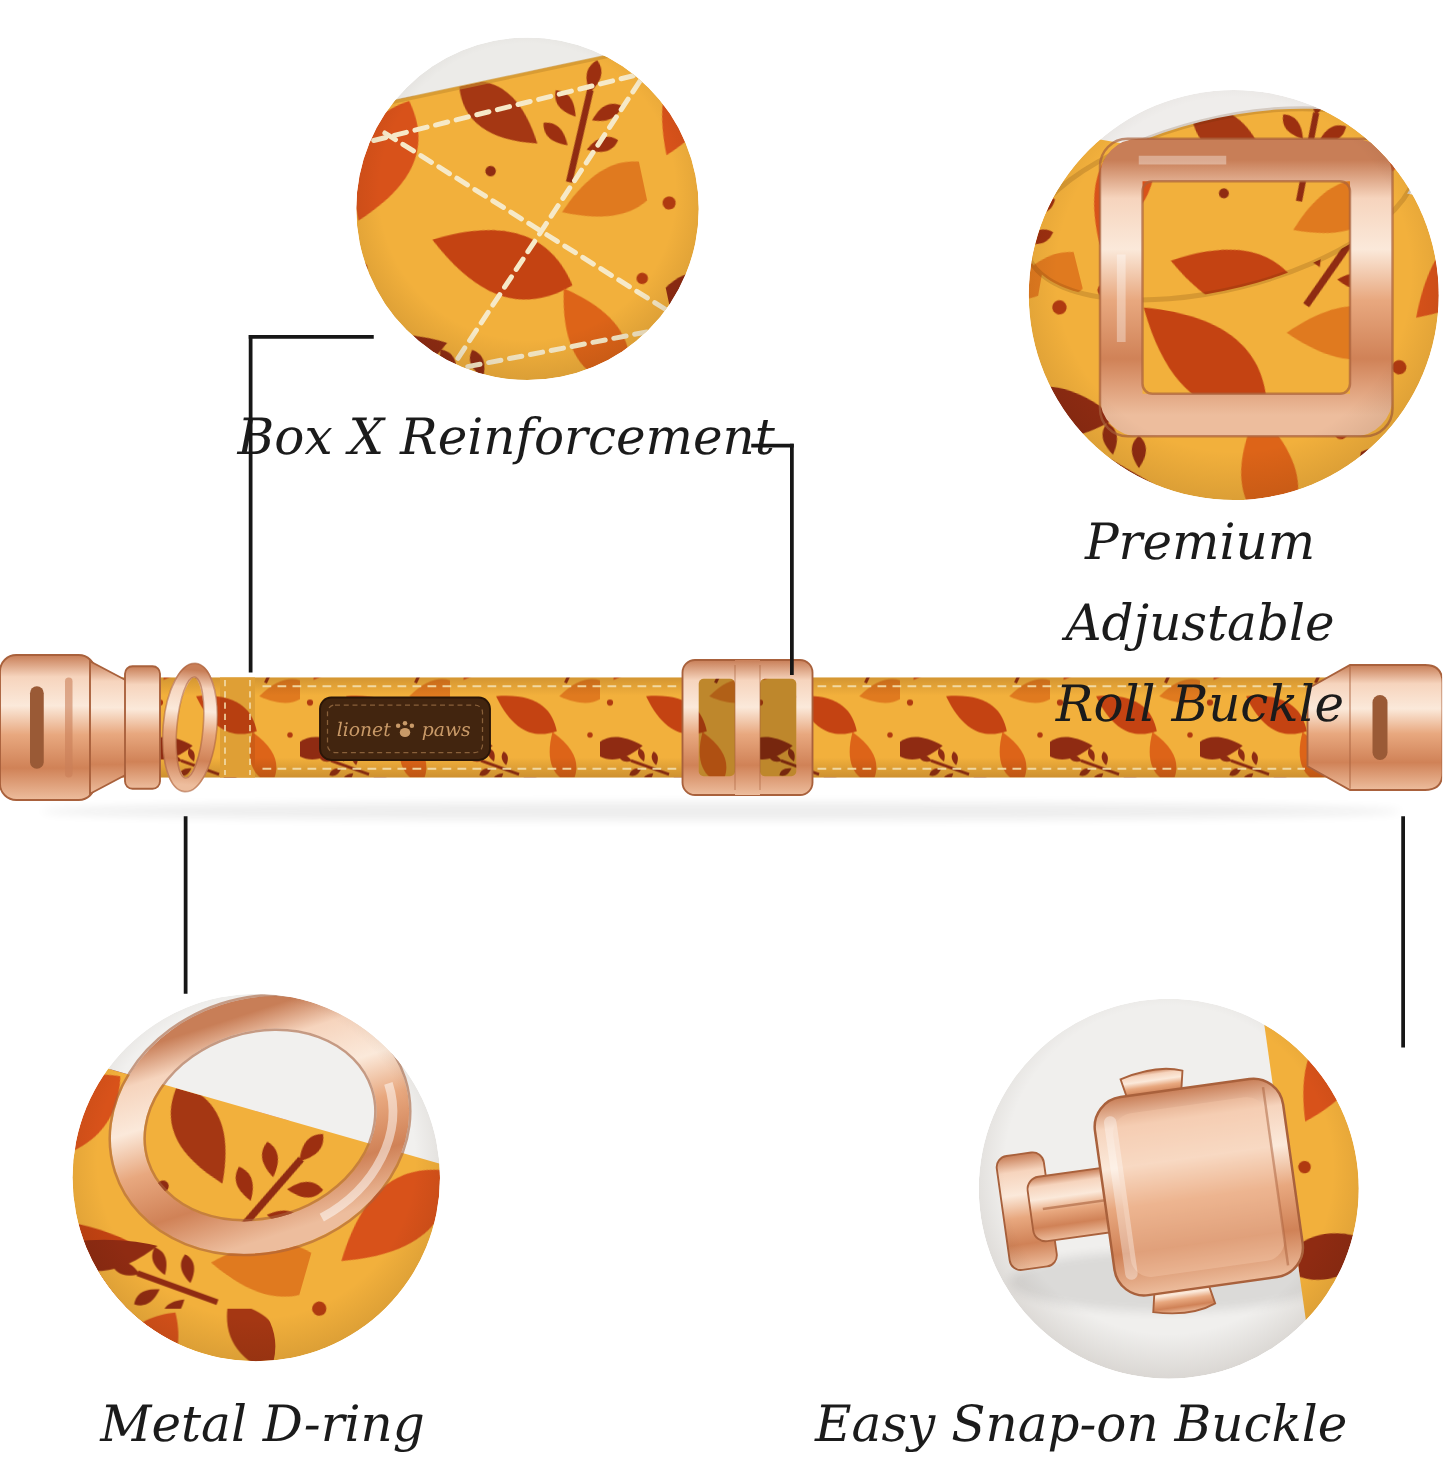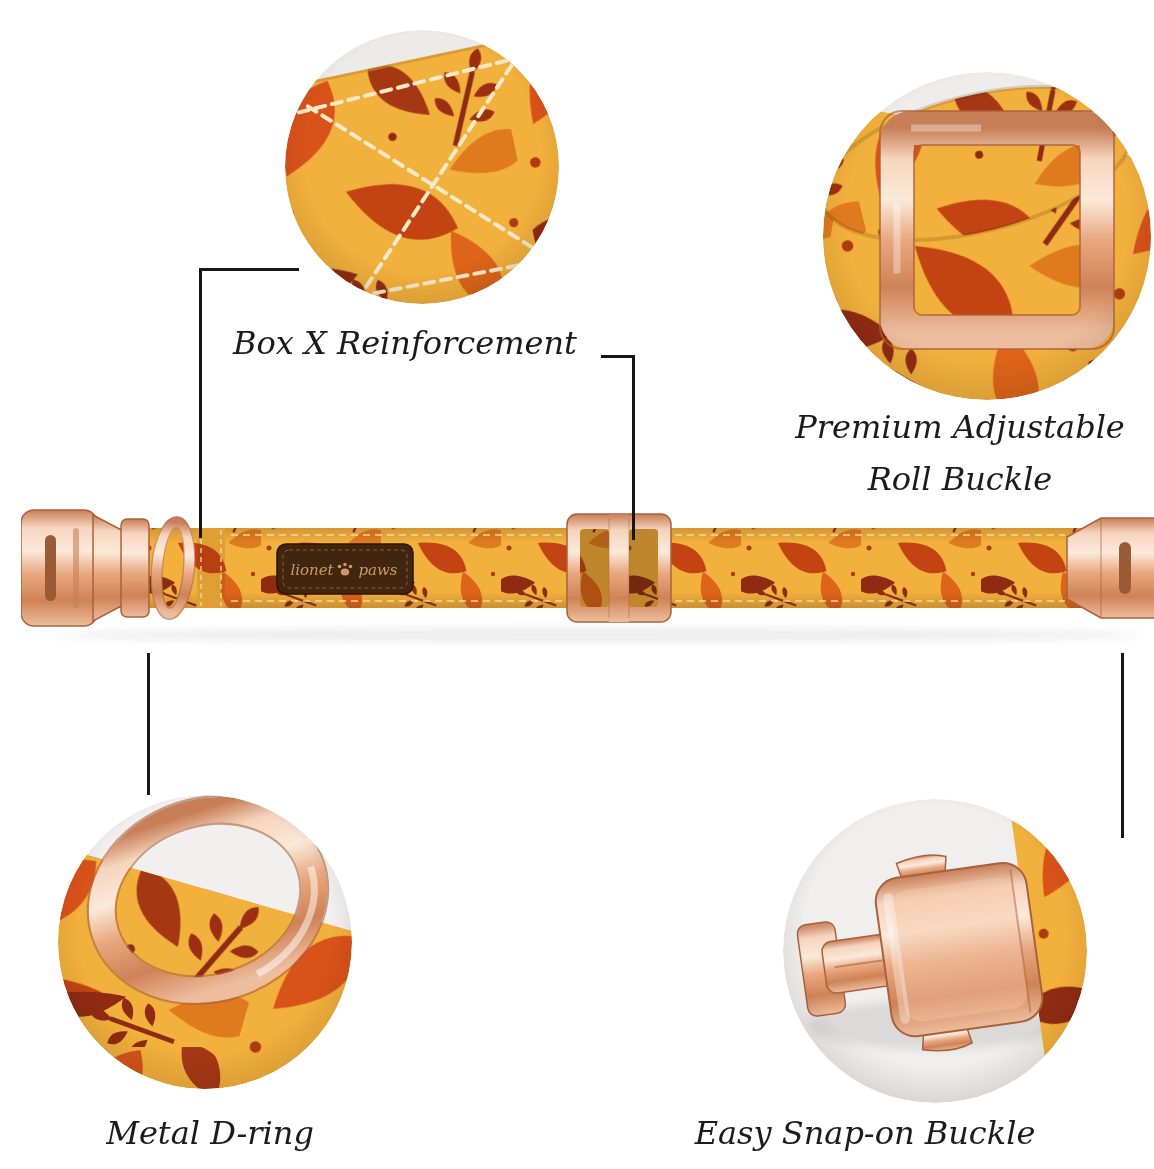--- a/index.html
+++ b/index.html
@@ -2,25 +2,25 @@
 <html><head>
 <meta charset="utf-8">
 <style>
   html,body{margin:0;padding:0;background:#ffffff;}
   .stage{
     position:relative;width:1154px;height:1169px;background:#ffffff;
     overflow:hidden;font-family:"DejaVu Serif",serif;
   }
   .detail-circle{position:absolute;border-radius:50%;overflow:hidden;z-index:3;}
   .detail-circle svg{display:block;}
-  .collar-wrap{position:absolute;left:0;top:488px;width:1114px;height:160px;z-index:2;padding-left:21px;}
+  .collar-wrap{position:absolute;left:0;top:502px;width:1114px;height:160px;z-index:2;}
   .connector{position:absolute;z-index:5;}
   .callout-label{
     position:absolute;z-index:4;text-align:center;color:#1b1b1b;
-    font-family:"DejaVu Serif",serif;font-style:italic;font-size:32px;line-height:1.62;
+    font-family:"DejaVu Serif",serif;font-style:italic;font-size:40px;line-height:1.62;
   }
 </style>
 </head>
 <body>
 
 <div class="stage">
 
   <svg width="0" height="0" style="position:absolute" aria-hidden="true">
     <defs>
       <path id="lf" d="M0,-20 C8,-13 11,-3 0,13 C-11,-3 -8,-13 0,-20 Z"></path>

